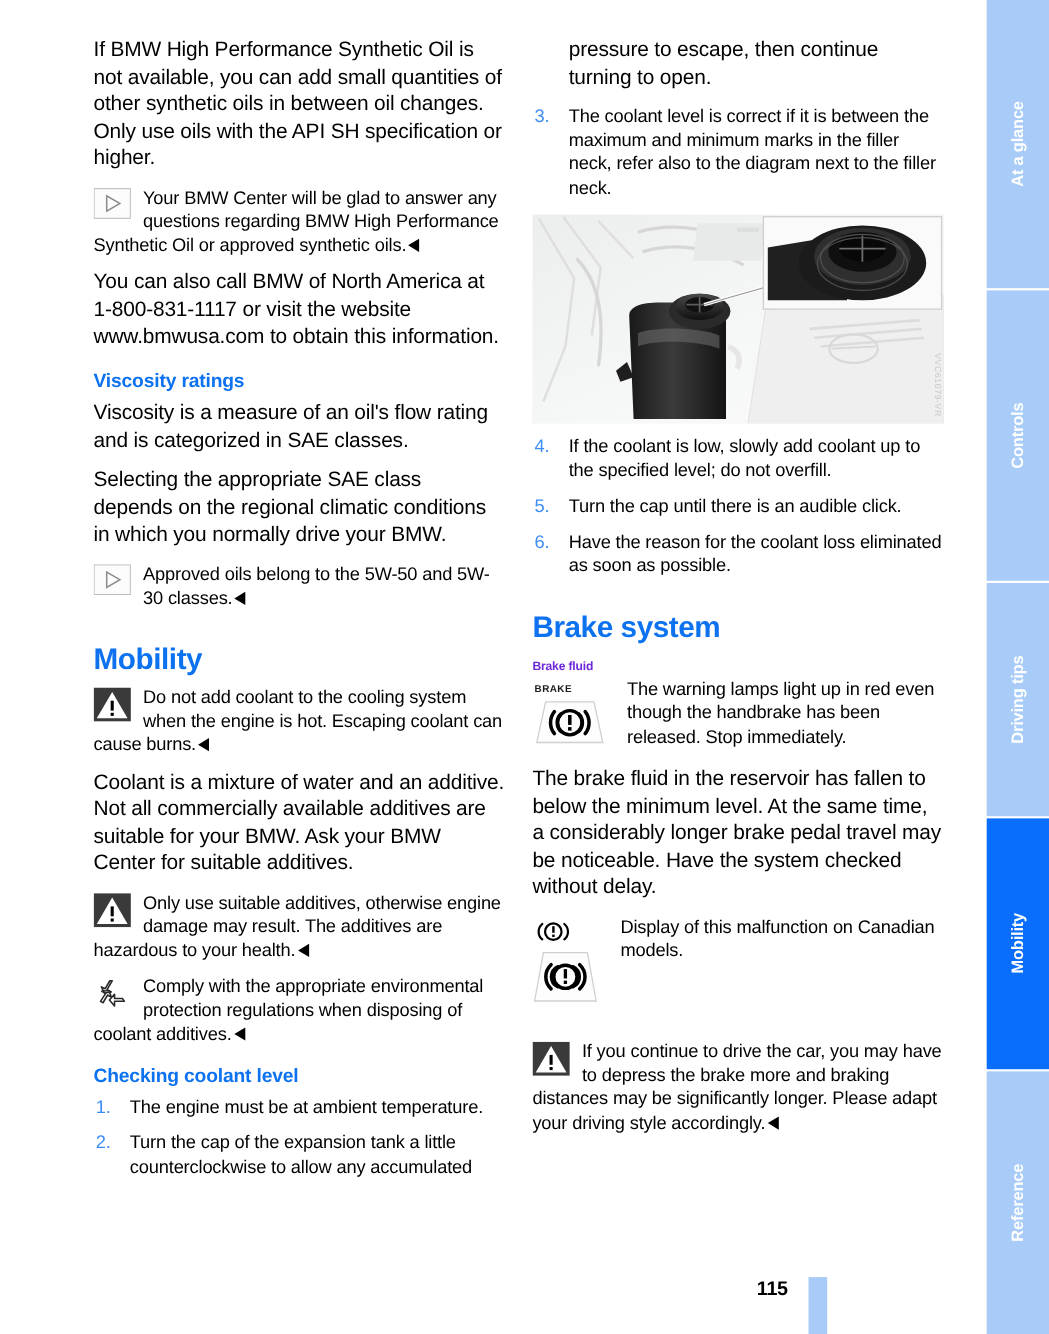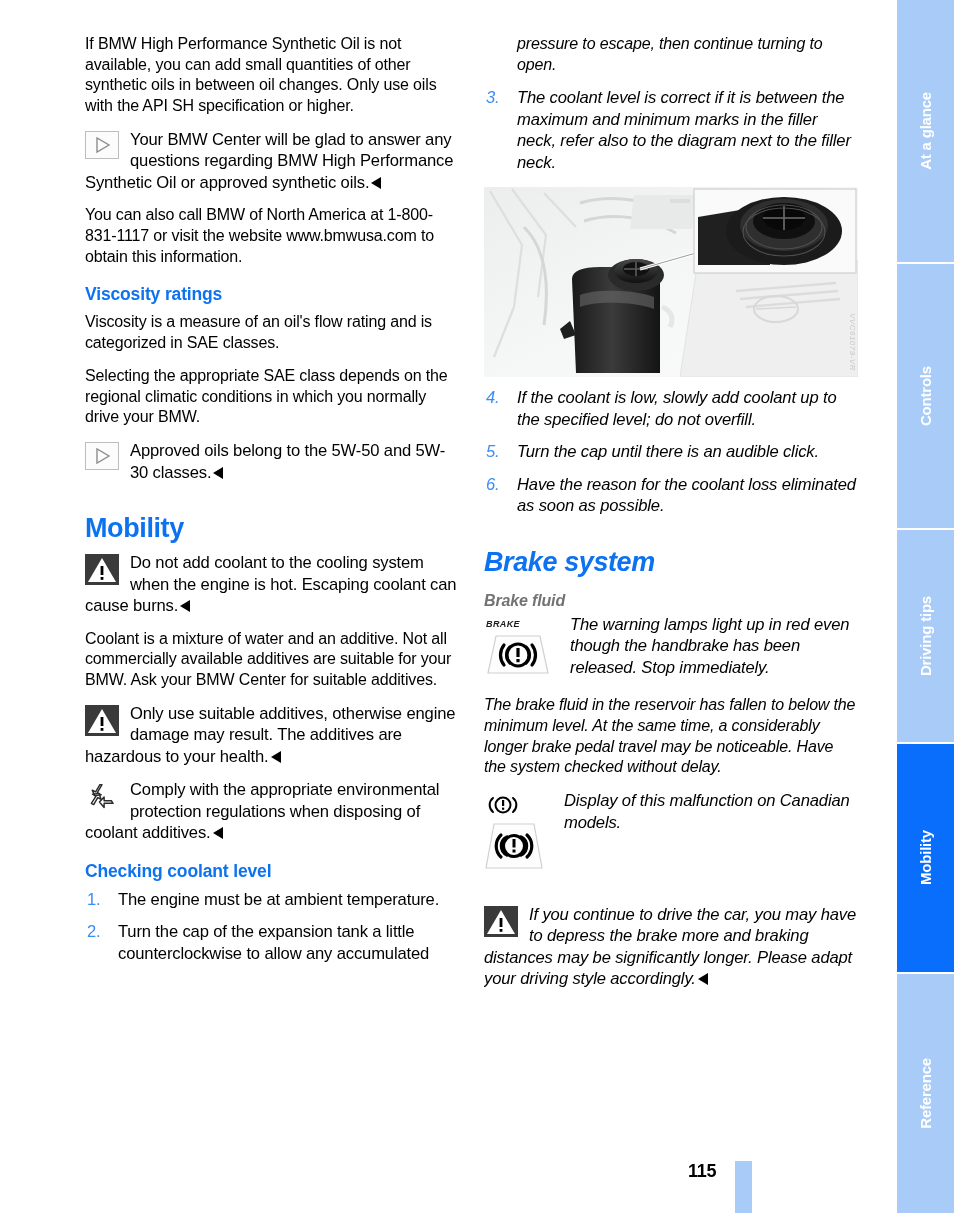--- a/index.html
+++ b/index.html
@@ -20,48 +20,48 @@
     inset: 0;
   }
 
   
   .col {
     position: absolute;
     top: 34px;
     width: 374px;
   }
   #col-left  { left: 85px; }
-  #col-right { left: 484px; font-style: italic; }
+  #col-right { left: 484px; }
 
   
   p.body {
     margin: 0 0 12px 0;
-    font-size: 16px;
+    font-size: 19px;
     line-height: 1.295;
     letter-spacing: -0.15px;
   }
 
   h1.chapter {
     font-size: 27px;
     font-weight: bold;
     color: #0d72ef;
     margin: 30px 0 8px 0;
     letter-spacing: -0.4px;
   }
   h2.section {
     font-size: 17.5px;
     font-weight: bold;
     color: #0d72ef;
     margin: 17px 0 7px 0;
     letter-spacing: -0.15px;
   }
   h3.subsection {
-    font-size: 16px;
+    font-size: 11px;
     font-weight: bold;
-    color: #737373;
+    color: #6d28d9;
     margin: 14px 0 4px 0;
     letter-spacing: -0.15px;
   }
 
   
   ol.steps { margin: 0; padding: 0; list-style: none; }
   ol.steps li {
     position: relative;
     padding-left: 33px;
     margin-bottom: 11px;

